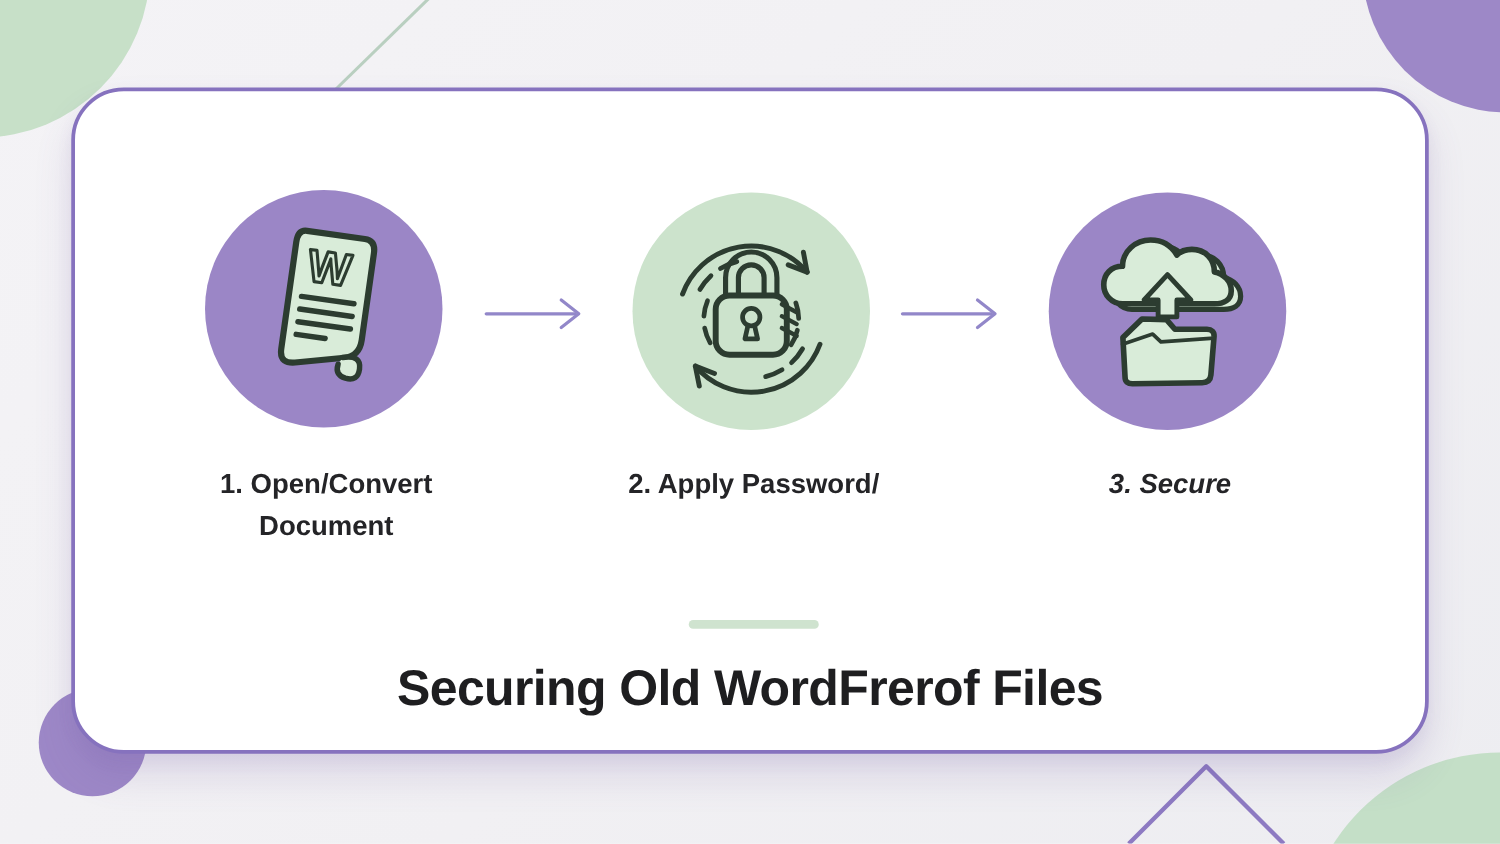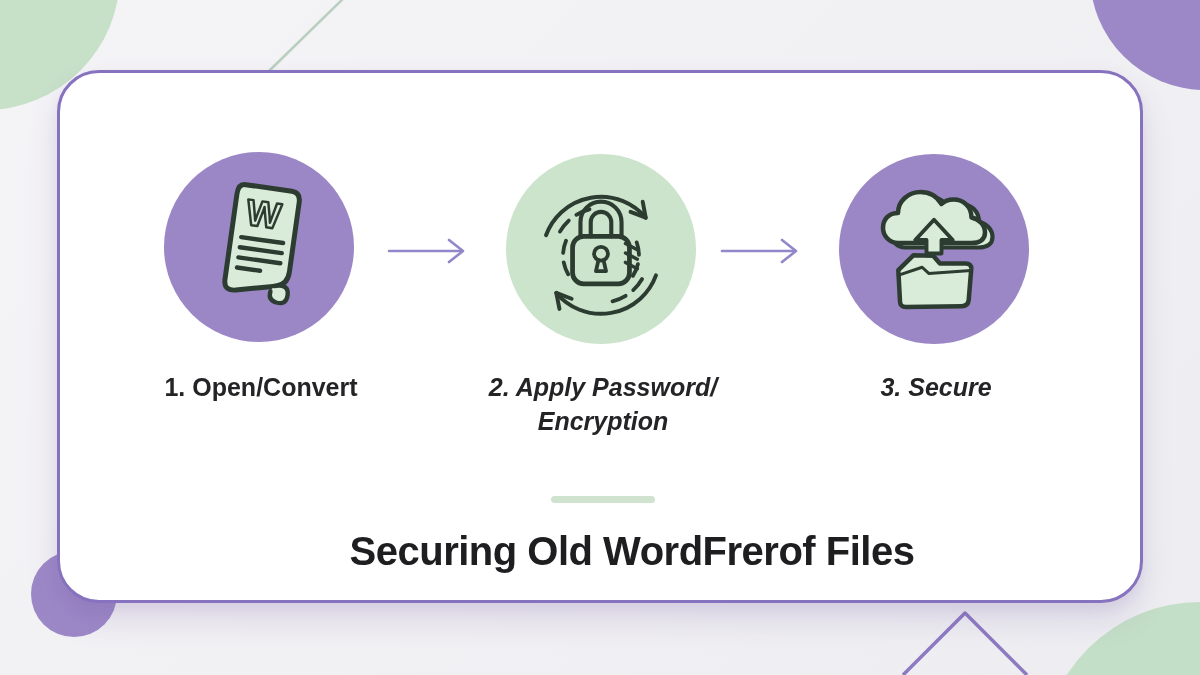--- a/index.html
+++ b/index.html
@@ -34,31 +34,31 @@
   .circle-green{background:#cce3cc;}
   .step-circle-1{left:104px;top:79px;}
   .step-circle-2{left:446px;top:81px;}
   .step-circle-3{left:779px;top:81px;}
 
   .flow-arrow{position:absolute;top:163px;}
   .flow-arrow-1{left:326px;}
   .flow-arrow-2{left:659px;}
 
   .step-label{position:absolute;top:297px;width:330px;
-    text-align:center;font-size:25px;font-weight:700;color:#242427;line-height:34px;}
+    text-align:center;font-size:22px;font-weight:700;color:#242427;line-height:34px;}
   .step-label-1{left:36px;}
-  .step-label-2{left:378px;font-style:italic;}
+  .step-label-2{left:378px;}
   .step-label-3{left:711px;font-style:italic;}
 
   .divider{position:absolute;left:491px;top:423px;width:104px;height:7px;
     background:#cfe3cf;border-radius:4px;}
 
   .main-title{position:absolute;left:0;top:456px;width:100%;
     text-align:center;font-size:40px;font-weight:700;color:#1e1e20;
-    letter-spacing:-0.5px;line-height:44px;padding-left:32px;}
+    letter-spacing:-0.5px;line-height:44px;}
 </style>
 </head>
 <body>
 
 <div class="stage">
 
   <div class="decor decor-circle-top-left"></div>
   <div class="decor decor-circle-top-right"></div>
   <div class="decor decor-circle-bottom-left"></div>
   <div class="decor decor-circle-bottom-right"></div>
@@ -137,24 +137,24 @@
       <line x1="3" y1="15" x2="74" y2="15" stroke="#9287c9" stroke-width="2.6" stroke-linecap="round"></line>
       <path d="M63 4 L77 15 L63 26" fill="none" stroke="#9287c9" stroke-width="2.6" stroke-linecap="round" stroke-linejoin="round"></path>
     </svg>
     <svg class="flow-arrow flow-arrow-2" width="92" height="30">
       <line x1="3" y1="15" x2="74" y2="15" stroke="#9287c9" stroke-width="2.6" stroke-linecap="round"></line>
       <path d="M63 4 L77 15 L63 26" fill="none" stroke="#9287c9" stroke-width="2.6" stroke-linecap="round" stroke-linejoin="round"></path>
     </svg>
 
     <div class="step-label step-label-1">
       <div>1. Open/Convert</div>
+      <div>Document</div>
     </div>
     <div class="step-label step-label-2">
       <div>2. Apply Password/</div>
-      <div>Encryption</div>
     </div>
     <div class="step-label step-label-3">
       <div>3. Secure</div>
     </div>
 
     <div class="divider"></div>
 
     <div class="main-title">Securing Old WordFrerof Files</div>
   </div>
 </div>

